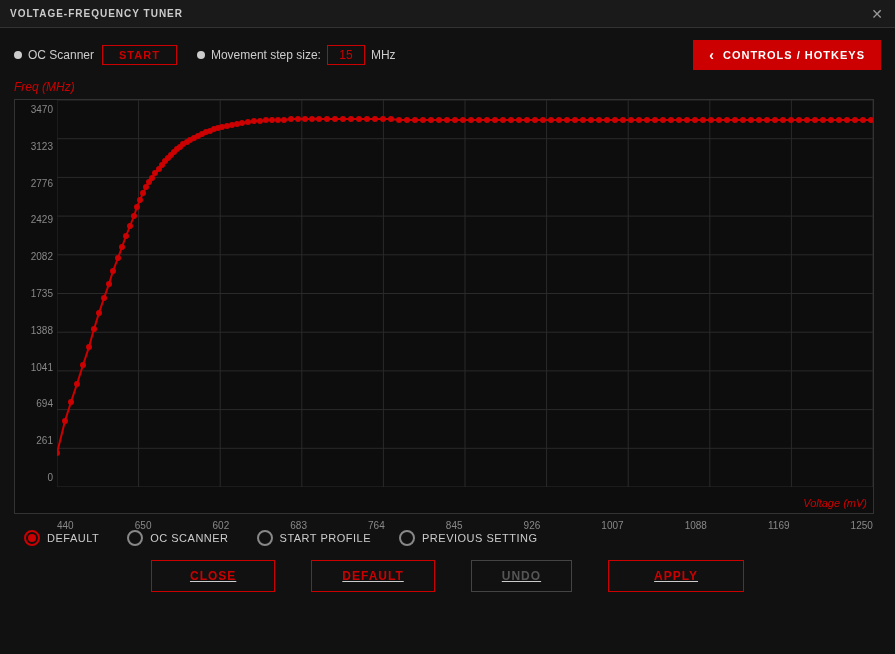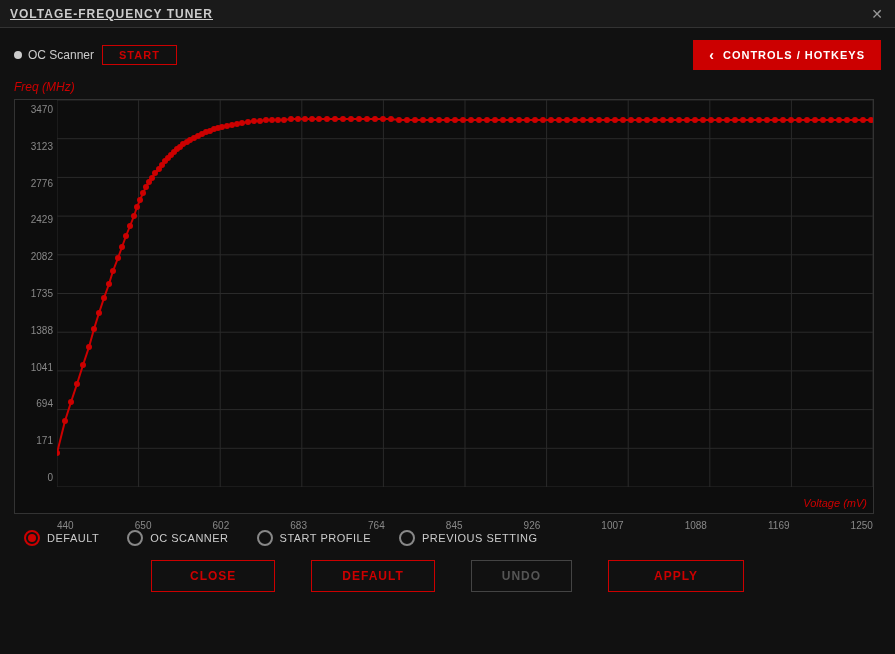--- a/index.html
+++ b/index.html
@@ -18,25 +18,24 @@
       background: #1a1a1a;
       border-bottom: 1px solid #333;
       padding: 6px 10px;
       display: flex;
       align-items: center;
       justify-content: space-between;
       height: 28px;
     }
 
     .title-text {
-      font-size: 12px;
+      font-size: 10px;
       font-weight: bold;
       color: #ccc;
       letter-spacing: 1px;
-      text-decoration: underline;
     }
 
     .close-btn {
       width: 16px;
       height: 16px;
       background: none;
       border: none;
       color: #999;
       cursor: pointer;
       font-size: 14px;
@@ -232,20 +231,21 @@
       color: #ccc;
       letter-spacing: 0.5px;
     }
 
     .bottom-buttons {
       display: flex;
       align-items: flex-start;
       justify-content: center;
       gap: 36px;
       padding-top: 4px;
+      text-decoration: underline;
     }
 
     .btn-close {
       background: #111;
       border: 1px solid #cc0000;
       color: #cc0000;
       padding: 8px 38px;
       font-size: 12px;
       font-weight: bold;
       cursor: pointer;
@@ -297,34 +297,40 @@
 
   <div class="top-controls">
     <div class="oc-scanner-group">
       <div class="dot-label">
         <span class="dot"></span>
         <span>OC Scanner</span>
       </div>
       <button class="start-btn">START</button>
     </div>
 
+    <div class="step-group">
+      <span class="dot"></span>
+      <span>Movement step size:</span>
+      <input class="step-input" type="text" value="15" style="">
+      <span>MHz</span>
+    </div>
 
     <button class="controls-btn">
       <span class="chevron">‹</span>
       <span>CONTROLS / HOTKEYS</span>
     </button>
   </div>
 
   <div class="freq-label">Freq (MHz)</div>
 
   <div class="chart-area">
 
     <div class="y-axis-labels">
       <span class="y-label">0</span>
-      <span class="y-label">171</span>
+      <span class="y-label">261</span>
       <span class="y-label">694</span>
       <span class="y-label">1041</span>
       <span class="y-label">1388</span>
       <span class="y-label">1735</span>
       <span class="y-label">2082</span>
       <span class="y-label">2429</span>
       <span class="y-label">2776</span>
       <span class="y-label">3123</span>
       <span class="y-label">3470</span>
     </div>

